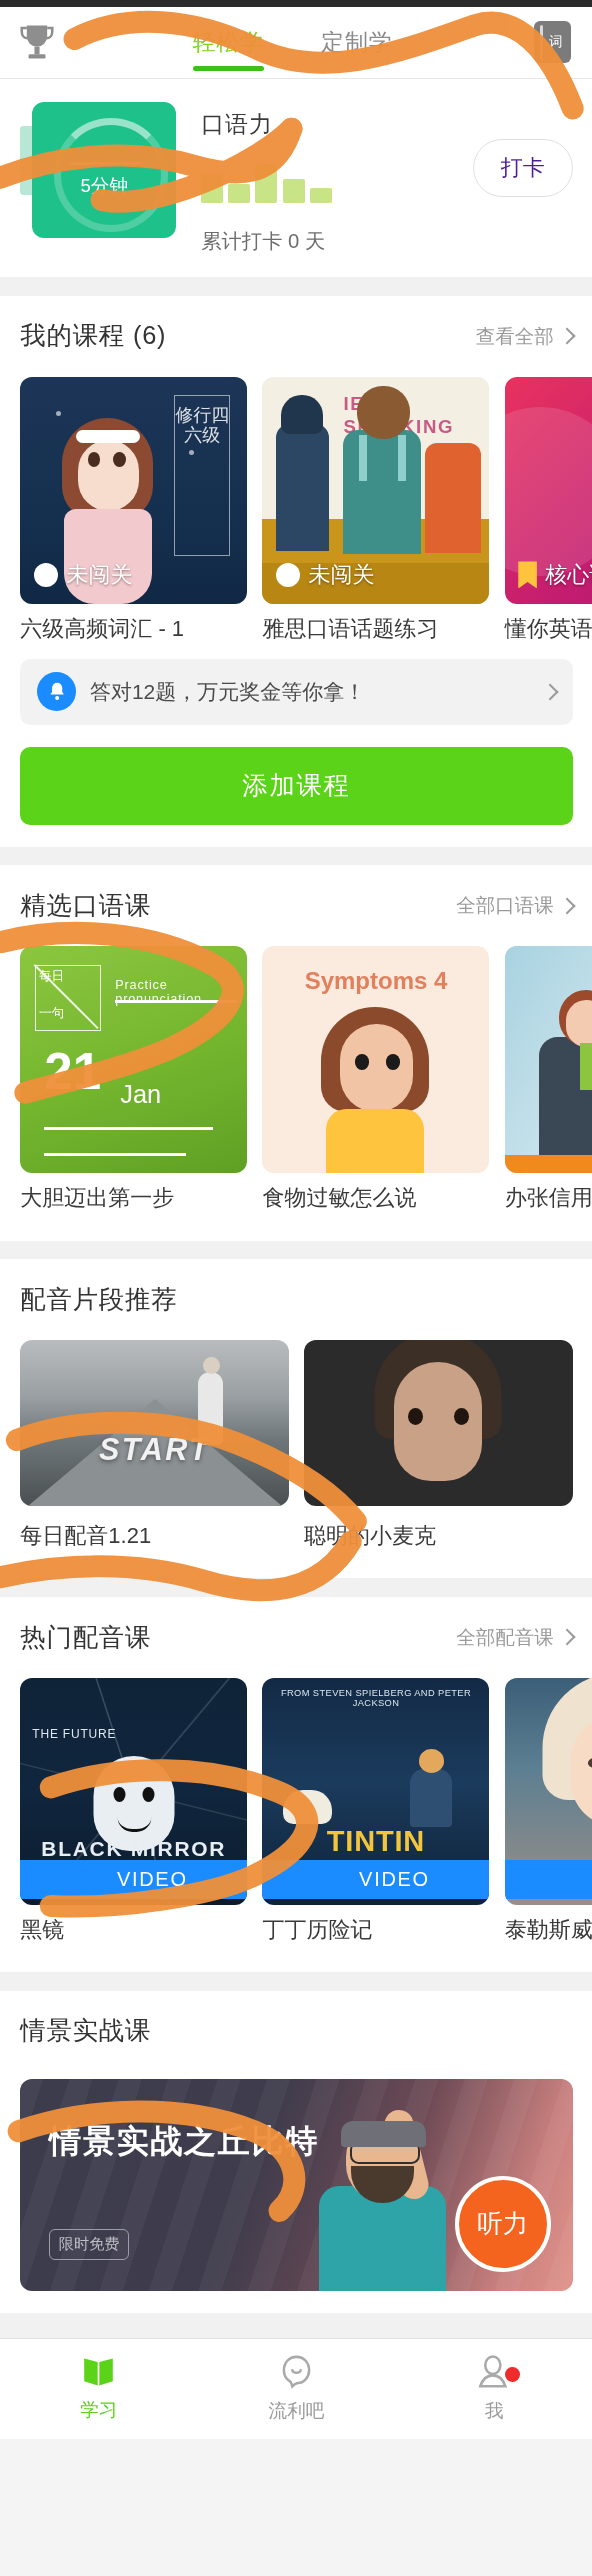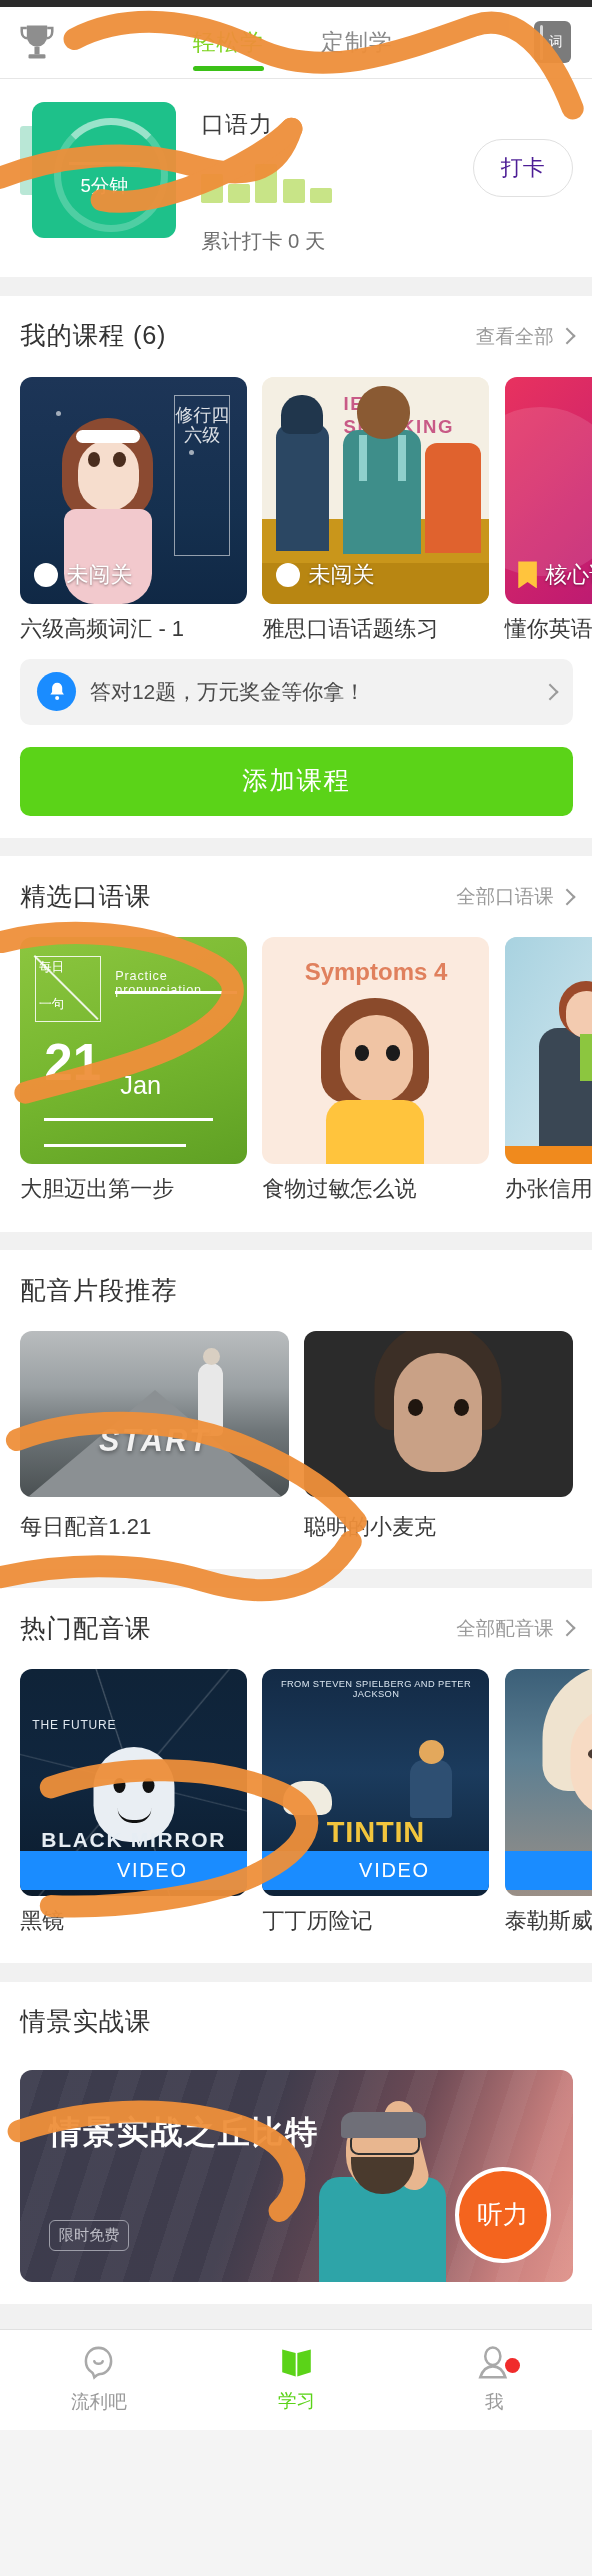--- a/index.html
+++ b/index.html
@@ -144,21 +144,21 @@
     margin:10.2px 20.3px 0 20.3px;height:66px;background:#f2f2f2;border-radius:10.2px;
     display:flex;align-items:center;padding:0 17px;gap:13.6px;
   }
   .bell{
     width:39px;height:39px;border-radius:50%;background:#1a8cff;flex:none;
     display:flex;align-items:center;justify-content:center;
   }
   .promo-text{flex:1;font-size:21px;color:#4a4a4a;}
   .promo .chev{border-color:#9a9a9a;}
   .addbtn{
-    margin:22px 20.3px 0 20.3px;height:69px;background:#5bd318;border-radius:10.2px;
+    margin:22px 20.3px 0 20.3px;height:78px;background:#5bd318;border-radius:10.2px;
     display:flex;align-items:center;justify-content:center;color:#fff;font-size:25.4px;letter-spacing:1.7px;
   }
   .pad-b{height:22px;}
 
   
   .art-s1{background:linear-gradient(160deg,#8cc63f 0%,#74b52e 55%,#5fa024 100%);}
   .art-s1 .tl{position:absolute;left:15.2px;top:18.6px;width:64px;height:64px;border:1.7px solid rgba(255,255,255,.85);}
   .art-s1 .tl:after{content:"";position:absolute;left:-1.7px;top:-1.7px;width:90px;height:1.7px;background:rgba(255,255,255,.85);
     transform:rotate(45deg);transform-origin:left top;}
   .art-s1 .t1{position:absolute;left:18.6px;top:22px;color:#fff;font-size:12.7px;}
@@ -556,33 +556,33 @@
       <div class="t">情景实战之丘比特</div>
       <div class="free">限时免费</div>
       <div class="badge">听力</div>
     </div>
     <div class="pad-b"></div>
   </div>
 
   <div class="spacer"></div>
 
   <div class="navbar">
+    <div class="navitem active">
+      <svg width="37" height="34" viewBox="0 0 44 40" aria-hidden="true">
+        <path d="M21 8v28L5 31V4z" fill="#5bd318"></path>
+        <path d="M23 8v28l16-5V4z" fill="#5bd318"></path>
+      </svg>
+      <div class="navlabel">学习</div>
+    </div>
     <div class="navitem">
       <svg width="37" height="36" viewBox="0 0 44 42" aria-hidden="true">
         <path d="M22 3c9 0 15 7 15 16 0 8-6 15-13 15-3 0-5 2-7 4-1-3-1-5-3-6C9 29 7 25 7 19 7 10 13 3 22 3z" fill="none" stroke="#a9a9a9" stroke-width="3"></path>
         <path d="M17 19c1 4 9 4 10 0" fill="none" stroke="#a9a9a9" stroke-width="3" stroke-linecap="round"></path>
       </svg>
       <div class="navlabel">流利吧</div>
-    </div>
-    <div class="navitem active">
-      <svg width="37" height="34" viewBox="0 0 44 40" aria-hidden="true">
-        <path d="M21 8v28L5 31V4z" fill="#5bd318"></path>
-        <path d="M23 8v28l16-5V4z" fill="#5bd318"></path>
-      </svg>
-      <div class="navlabel">学习</div>
     </div>
     <div class="navitem">
       <svg width="37" height="36" viewBox="0 0 44 42" aria-hidden="true">
         <ellipse cx="20" cy="13" rx="9" ry="10.5" fill="none" stroke="#a9a9a9" stroke-width="3"></ellipse>
         <path d="M5 38c3-9 9-13 15-13s12 4 15 13z" fill="none" stroke="#a9a9a9" stroke-width="3"></path>
       </svg>
       <div class="navdot"></div>
       <div class="navlabel">我</div>
     </div>
   </div>

